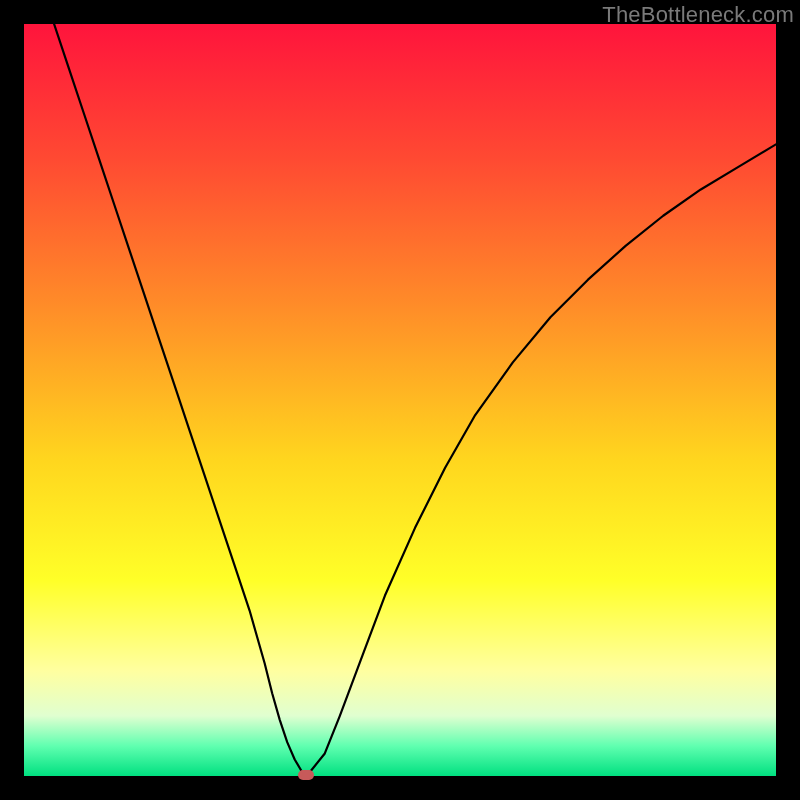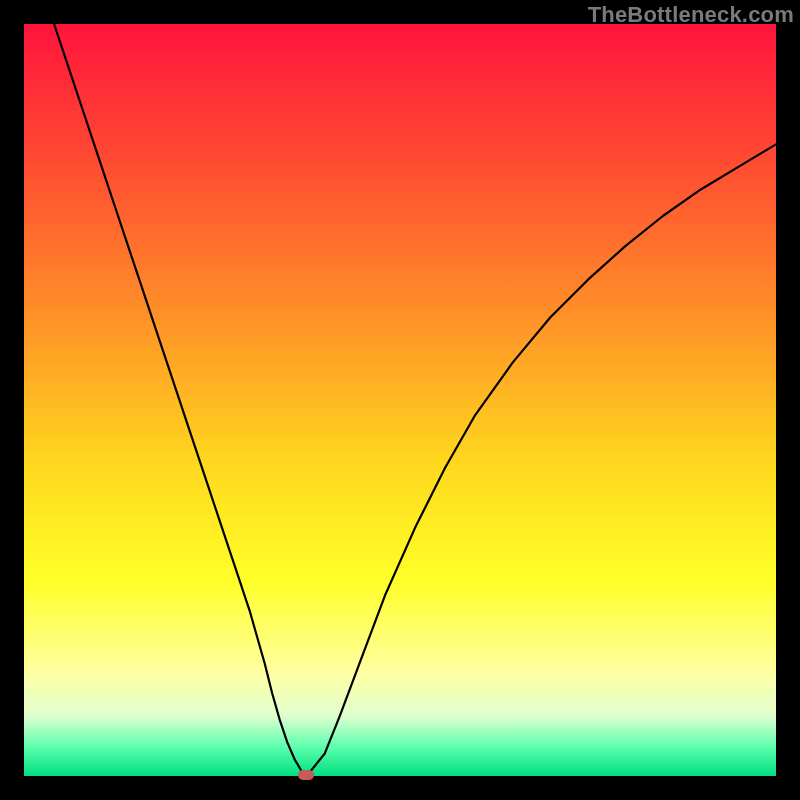--- a/index.html
+++ b/index.html
@@ -23,21 +23,21 @@
       #60ffb0 96%,
       #00e080 100%);
   }
 
   .watermark {
     position: absolute;
     top: 2px;
     right: 6px;
     color: #7a7a7a;
     font-size: 22px;
-    font-weight: 700;
+    font-weight: 400;
     letter-spacing: 0.2px;
   }
 
   svg.curve {
     position: absolute;
     left: 0; top: 0;
     width: 752px; height: 752px;
   }
 
   .minpoint {

